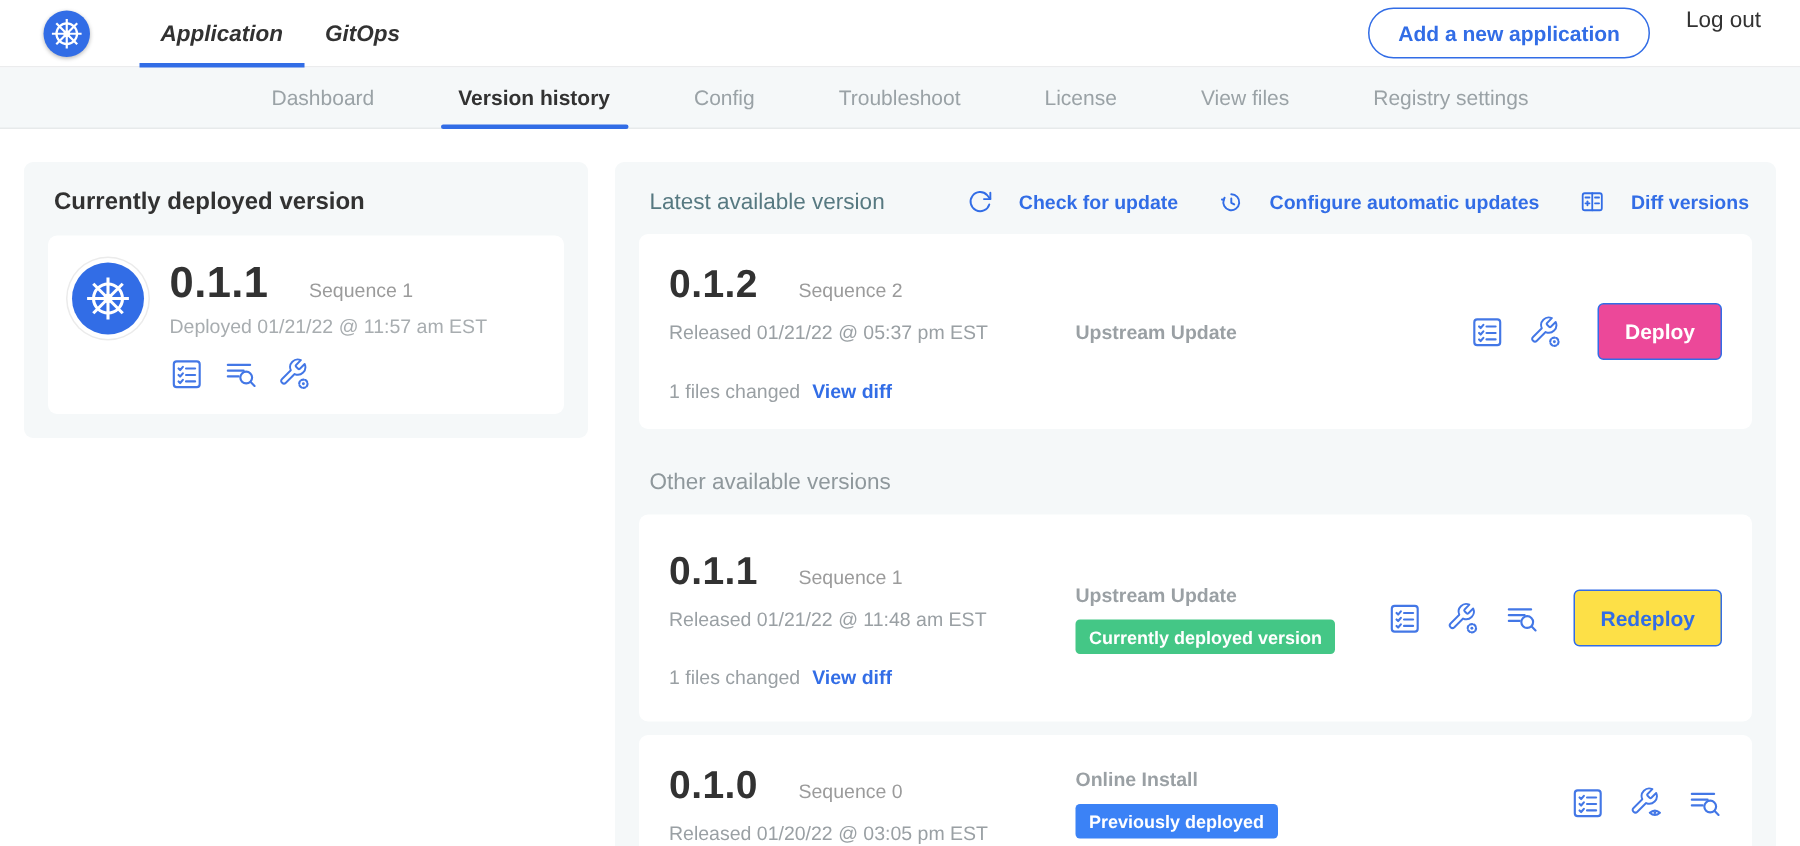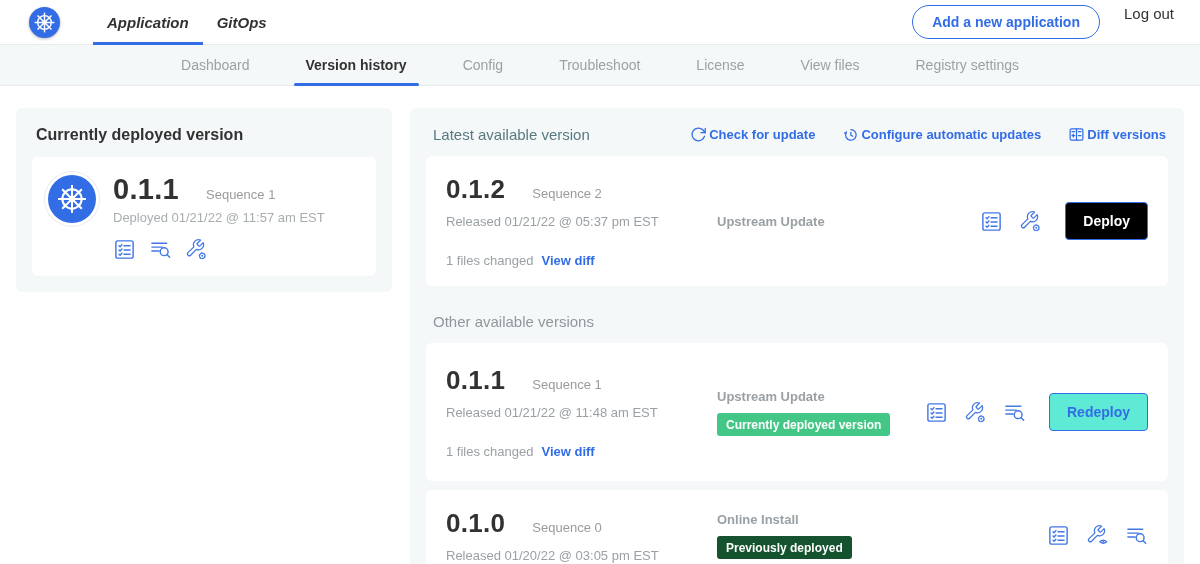--- a/index.html
+++ b/index.html
@@ -41,39 +41,39 @@
   .seq { font-size:13px; color:#9b9b9b; }
   .deployed-at { font-size:13px; color:#a8adb0; margin-top:4px; }
   .icon-row { display:flex; align-items:center; gap:13px; margin-top:13px; color:#4377e6; }
   .row-icon { width:23px; height:23px; cursor:pointer; }
 
   
   .right-panel { flex:1; padding:15px 16px 14px; }
   .panel-head { display:flex; align-items:center; justify-content:space-between; padding:3px 2px 0 7px; }
   .panel-title { font-size:15px; color:#577981; }
   .panel-actions { display:flex; align-items:center; gap:27px; }
-  .action-link { display:flex; align-items:center; gap:2px; color:#326de6; font-size:13px; font-weight:bold; cursor:pointer; }
+  .action-link { display:flex; align-items:center; gap:17px; color:#326de6; font-size:13px; font-weight:bold; cursor:pointer; }
   .action-link svg { width:17px; height:17px; }
 
   .version-row { background:#fff; border-radius:6px; margin-top:13px; padding:18px 20px; display:flex; align-items:center; }
   .version-row.tall { padding:22px 20px; }
   .v-info { width:250px; flex:none; }
   .ver-num { font-size:26px; font-weight:bold; color:#323232; letter-spacing:.3px; }
   .released { font-size:13px; color:#9aa0a4; margin-top:9px; }
   .files-line { font-size:13px; color:#9aa0a4; margin-top:24px; display:flex; gap:8px; }
   .view-diff { color:#326de6; font-weight:bold; cursor:pointer; }
   .v-status { flex:1; padding-left:21px; }
   .source { font-size:13px; font-weight:bold; color:#9aa0a4; }
   .badge { display:inline-block; margin-top:9px; font-size:12px; font-weight:bold; color:#fff; padding:5px 9px 4px; border-radius:3px; }
   .badge.green { background:#44c786; }
-  .badge.gray { background:#14532d; }
+  .badge.gray { background:#3b82f6; }
   .v-actions { display:flex; align-items:center; gap:16px; color:#4377e6; }
   .btn { font-size:14px; font-weight:bold; border-radius:4px; padding:10px 17px; margin-left:7px; cursor:pointer; font-family:inherit; }
-  .btn.solid { background:#000000; color:#fff; border:1px solid #326de6; }
-  .btn.outline { background:#5eead4; color:#326de6; border:1px solid #326de6; }
+  .btn.solid { background:#ec4899; color:#fff; border:1px solid #326de6; }
+  .btn.outline { background:#fde047; color:#326de6; border:1px solid #326de6; }
   .other-title { font-size:15px; color:#8f989c; margin:27px 0 0 7px; }
 </style>
 </head>
 <body>
 
 <div class="topnav">
   <div class="logo-badge">
     <svg width="27" height="27" viewBox="0 0 24 24" fill="none" stroke="#ffffff" stroke-width="1.3">
       <circle cx="12" cy="12" r="6.1"></circle>
       <line x1="12" y1="3.2" x2="12" y2="20.8"></line>

